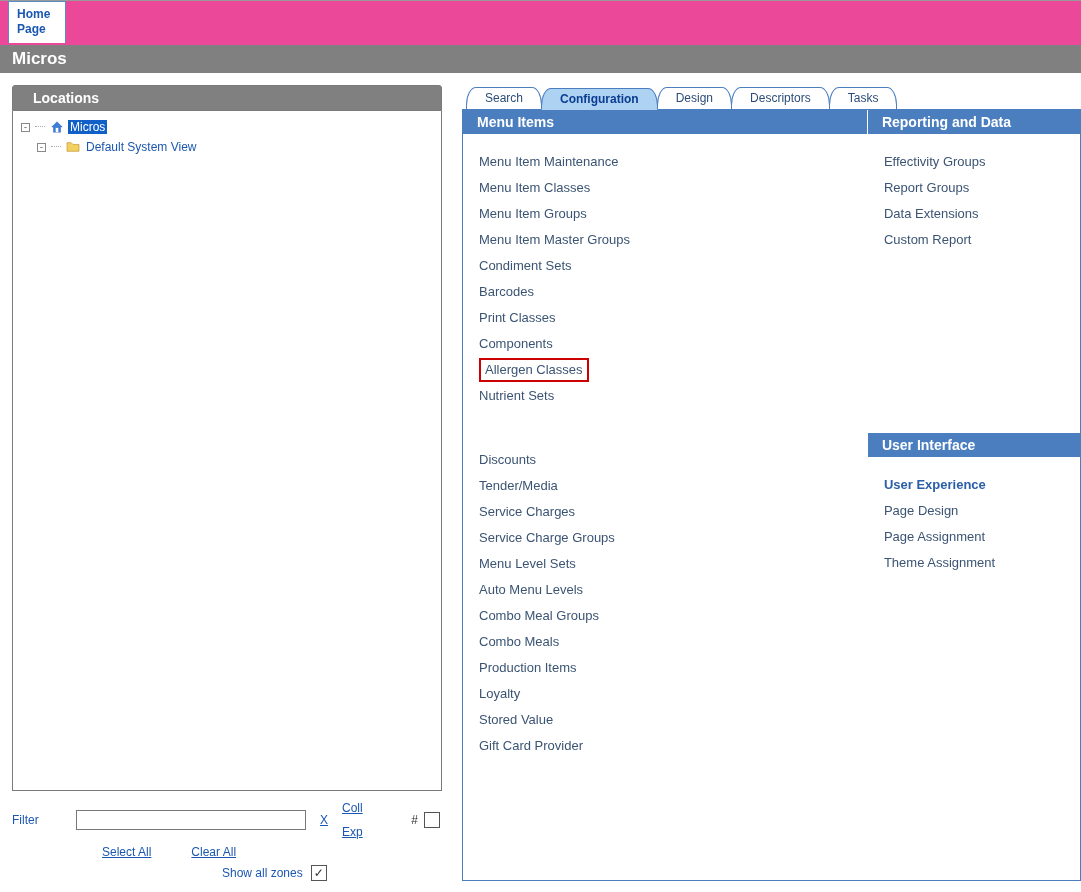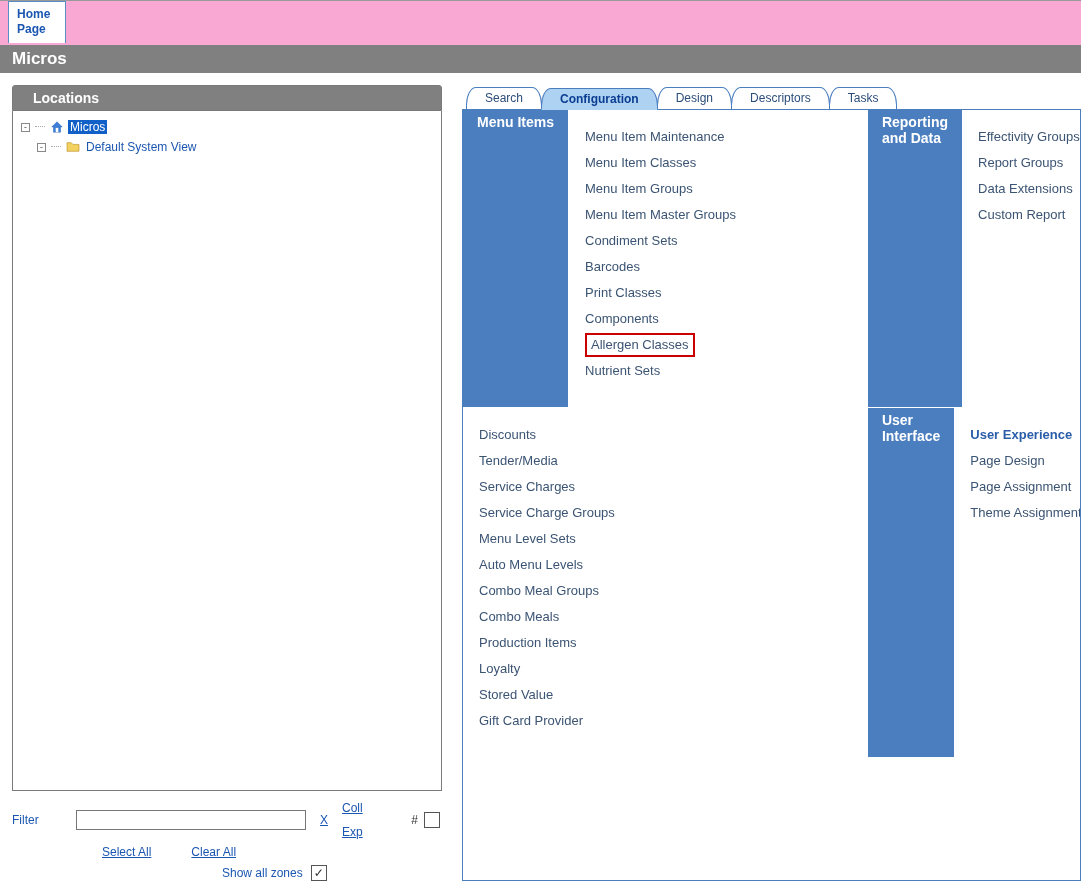--- a/index.html
+++ b/index.html
@@ -13,21 +13,21 @@
   width: 1081px;
   height: 892px;
   box-sizing: border-box;
   position: relative;
   box-shadow: 3px 3px 6px rgba(0,0,0,0.4);
   background: #fff;
   overflow: hidden;
 }
 .tab-strip {
   height: 44px;
-  background: #f9a8d4;
+  background: #ec4899;
   position: relative;
   border-top: 1px solid #999;
 }
 .home-tab {
   position: absolute;
   top: 0;
   left: 8px;
   width: 58px;
   height: 42px;
   background: #fff;
@@ -241,20 +241,21 @@
   display: flex;
   flex-direction: column;
   background: #fff;
 }
 .section-row {
   display: flex;
 }
 .section {
   flex: 1;
   display: flex;
+  flex-direction: column;
   min-width: 0;
 }
 .section-header {
   background: #4a7ebf;
   color: #fff;
   font-weight: bold;
   font-size: 14px;
   padding: 4px 14px;
   border-bottom: 1px solid #fff;
   border-right: 1px solid #fff;

